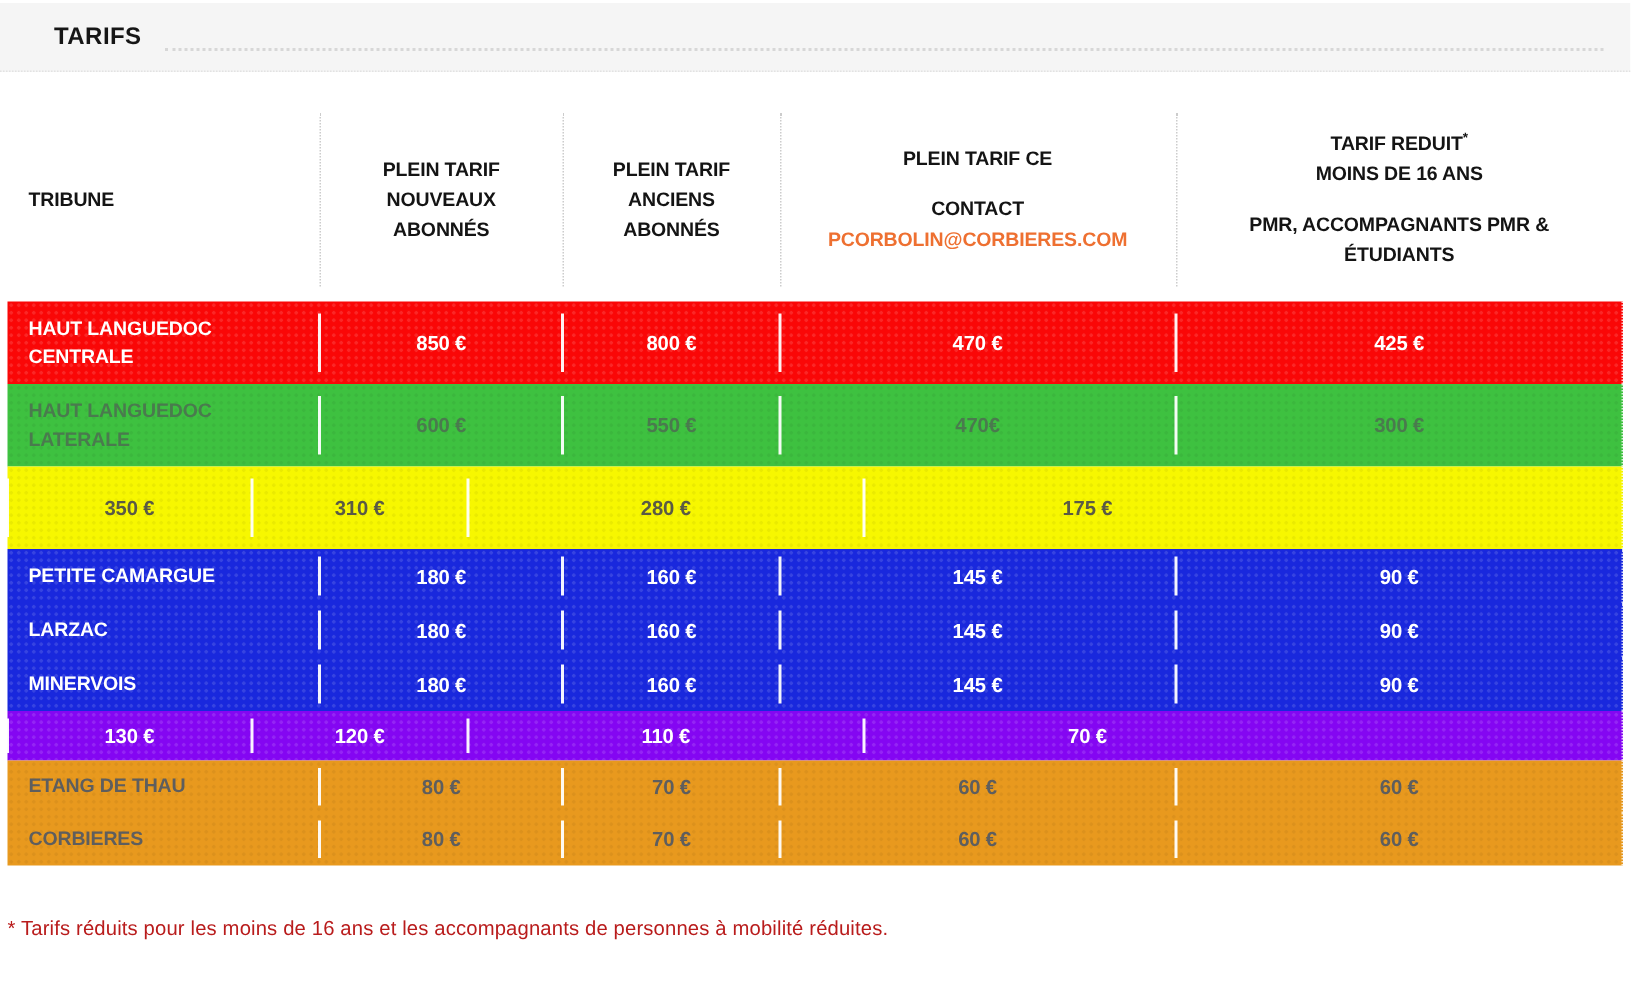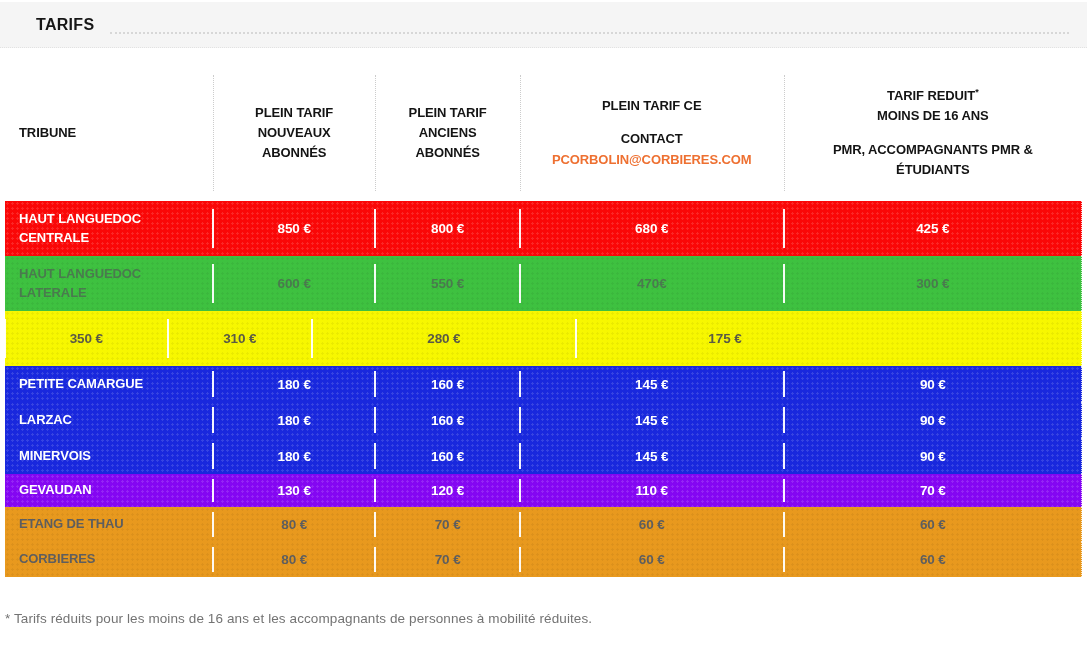--- a/index.html
+++ b/index.html
@@ -73,21 +73,21 @@
     content:""; position:absolute; left:-1px; top:15%; bottom:15%; width:2px;
     background:rgba(255,255,255,.95);
   }
   .row::after {  
     content:""; position:absolute; right:0; top:0; bottom:0; width:0;
     border-right:1px dotted rgba(255,255,255,.8);
   }
 
   
   .footnote {
-    margin:34px 5px 0 5px; font-size:13.5px; color:#737373; letter-spacing:.1px;
+    margin:34px 5px 0 5px; font-size:13.5px; color:#b91c1c; letter-spacing:.1px;
   }
 </style>
 </head>
 <body>
 
 <div class="page">
 
   <div class="section-bar">
     <span class="section-title">TARIFS</span>
     <span class="dotted-leader"></span>
@@ -116,21 +116,21 @@
         <div>PMR, ACCOMPAGNANTS PMR &amp;
 ÉTUDIANTS</div>
       </div>
     </div>
 
     <div class="row rh55" style="background-color: rgb(250, 7, 7); color: rgb(255, 255, 255);">
       <div class="cell tribune col1">HAUT LANGUEDOC
 CENTRALE</div>
       <div class="cell col2 sep">850 €</div>
       <div class="cell col3 sep">800 €</div>
-      <div class="cell col4 sep">680 €</div>
+      <div class="cell col4 sep">470 €</div>
       <div class="cell col5 sep">425 €</div>
     </div>
 
     <div class="row rh55 dark-dots" style="background-color: rgb(62, 193, 64); color: rgb(74, 122, 78);">
       <div class="cell tribune col1">HAUT LANGUEDOC
 LATERALE</div>
       <div class="cell col2 sep">600 €</div>
       <div class="cell col3 sep">550 €</div>
       <div class="cell col4 sep">470€</div>
       <div class="cell col5 sep">300 €</div>
@@ -161,21 +161,20 @@
 
     <div class="row rh36" style="background-color: rgb(25, 40, 221); color: rgb(255, 255, 255);">
       <div class="cell tribune col1">MINERVOIS</div>
       <div class="cell col2 sep">180 €</div>
       <div class="cell col3 sep">160 €</div>
       <div class="cell col4 sep">145 €</div>
       <div class="cell col5 sep">90 €</div>
     </div>
 
     <div class="row rh33" style="background-color: rgb(132, 6, 242); color: rgb(255, 255, 255);">
-      <div class="cell tribune col1">GEVAUDAN</div>
       <div class="cell col2 sep">130 €</div>
       <div class="cell col3 sep">120 €</div>
       <div class="cell col4 sep">110 €</div>
       <div class="cell col5 sep">70 €</div>
     </div>
 
     <div class="row rh35 dark-dots" style="background-color: rgb(232, 153, 30); color: rgb(94, 94, 94);">
       <div class="cell tribune col1">ETANG DE THAU</div>
       <div class="cell col2 sep">80 €</div>
       <div class="cell col3 sep">70 €</div>

